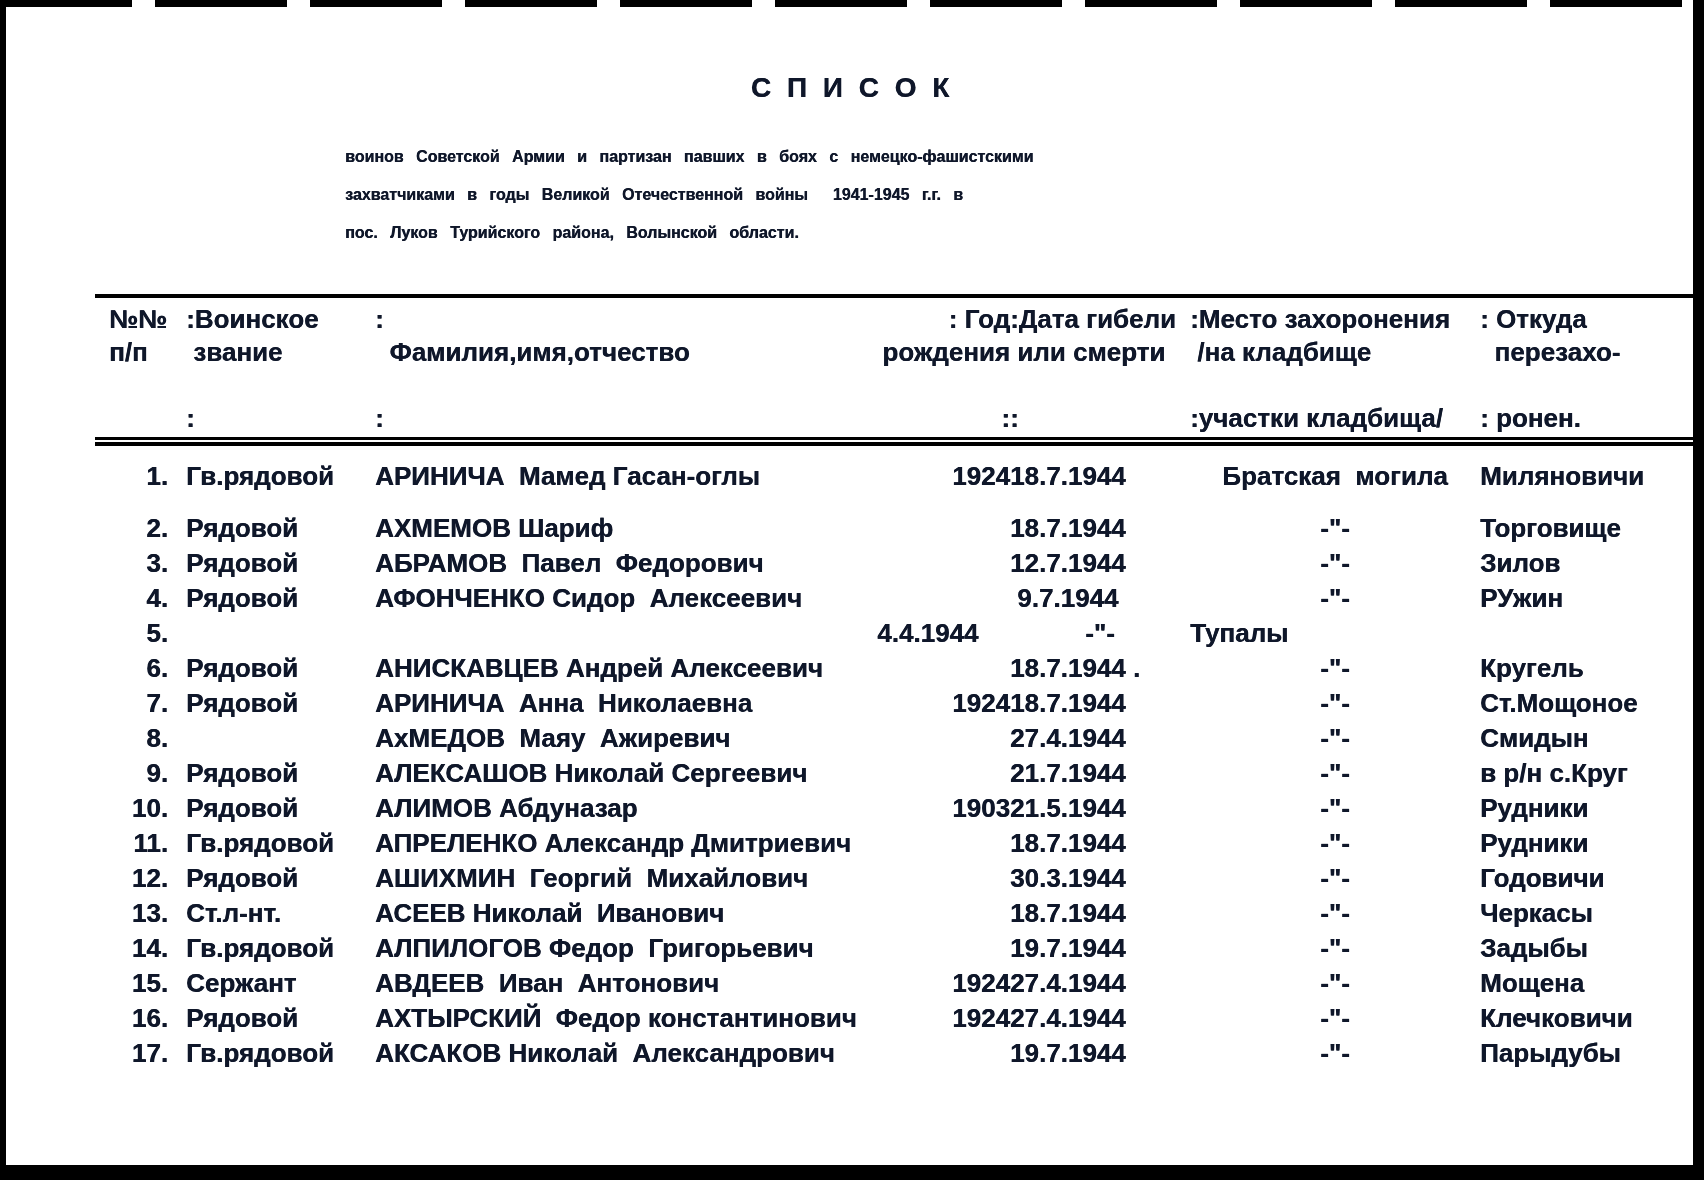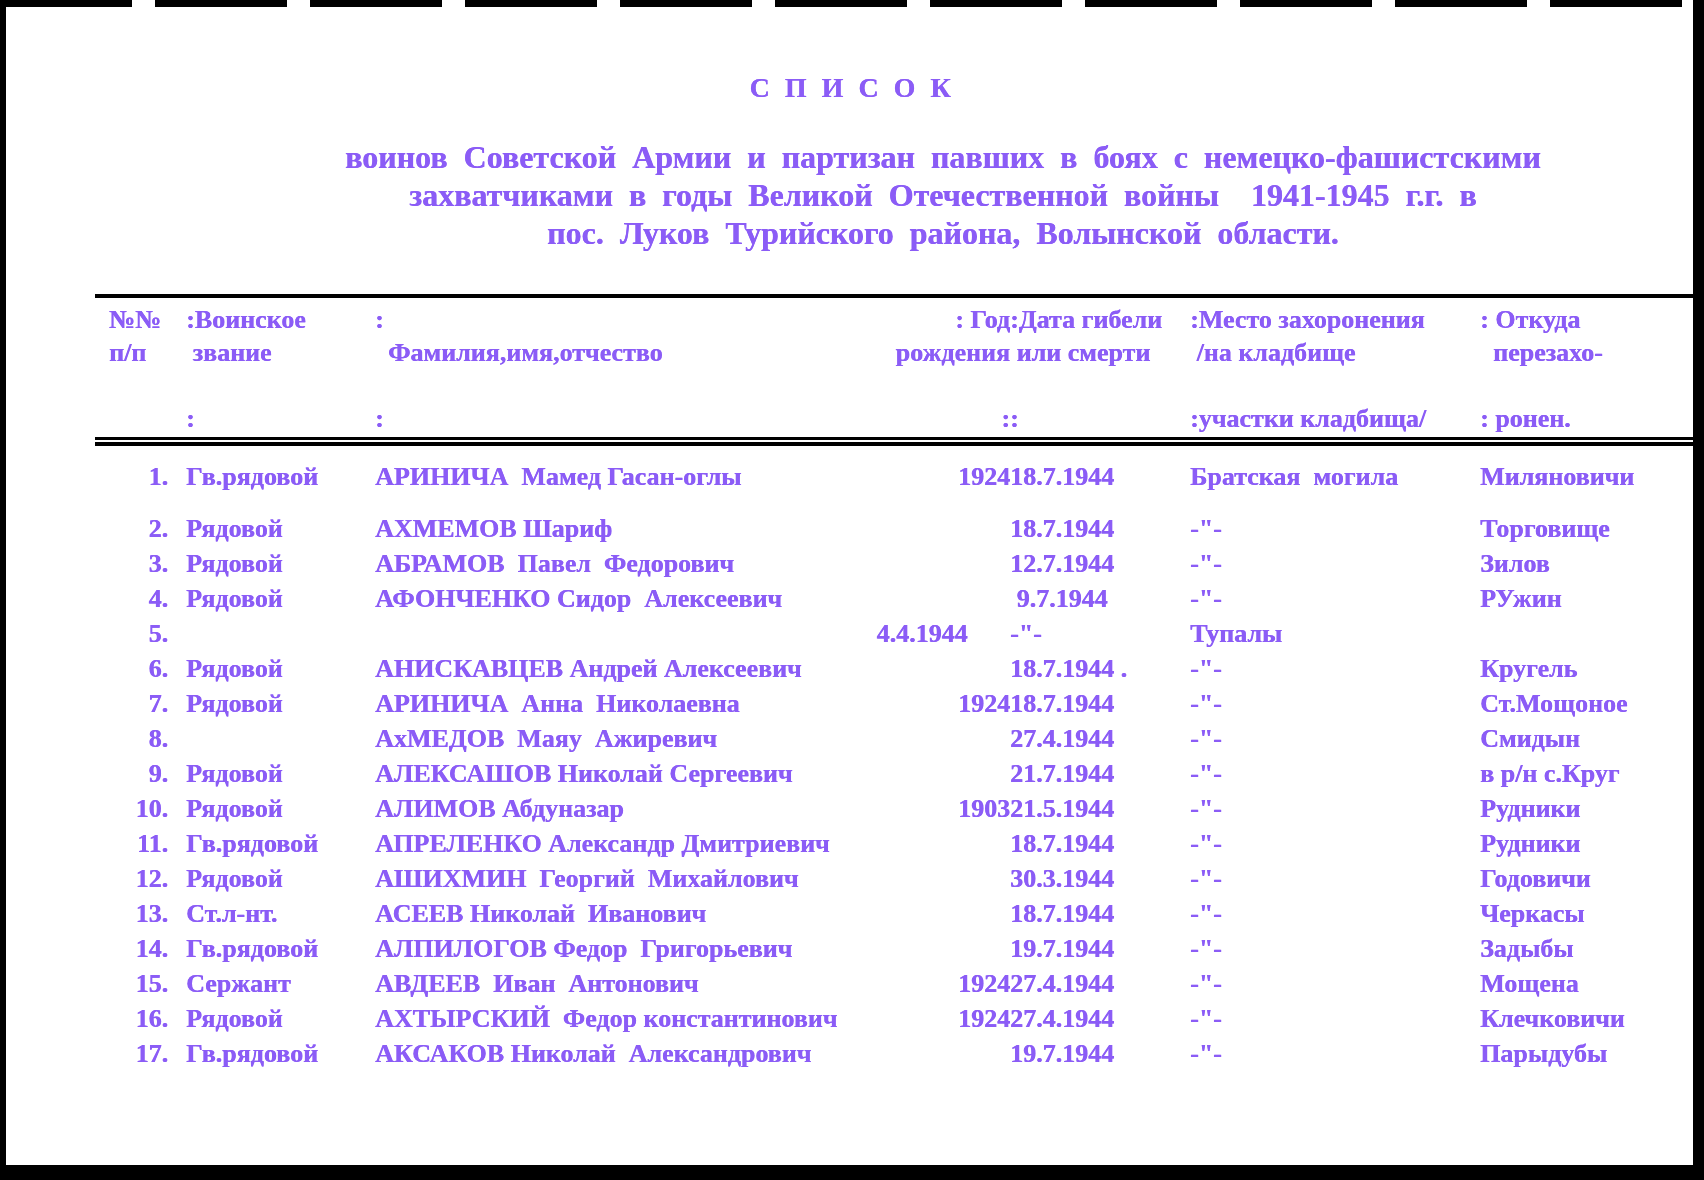--- a/index.html
+++ b/index.html
@@ -5,44 +5,43 @@
   html, body { margin: 0; padding: 0; }
   body {
     width: 1704px; height: 1180px;
     position: relative;
     background: #ffffff;
     overflow: hidden;
   }
   .page {
     position: absolute; inset: 0;
     background: #ffffff;
-    color: #8b5cf6;
-    font-family: Liberation Serif, serif;
+    color: #0f172a;
+    font-family: Liberation Sans, sans-serif;
     font-weight: 700;
     text-shadow: 0.4px 0.4px 0 currentColor;
   }
   .scan-edge { position: absolute; background: #000; }
   .edge-top    { top: 0; left: 0; right: 0; height: 7px;
                  background: repeating-linear-gradient(90deg, #000 0 132px, #fff 132px 155px); }
   .edge-left   { top: 0; left: 0; bottom: 0; width: 6px; }
   .edge-right  { top: 0; right: 0; bottom: 0; width: 11px; }
   .edge-bottom { left: 0; right: 0; bottom: 0; height: 15px; }
 
   .title {
     position: absolute; top: 72px; left: 0; width: 100%;
     text-align: center;
     font-size: 28px;
     letter-spacing: 4px;
     white-space: pre;
   }
   .intro {
     position: absolute; left: 345px; top: 138px;
-    font-size: 32px; line-height: 38px;
+    font-size: 16px; line-height: 38px;
     word-spacing: 8px;
-    text-align: center;
   }
   .intro-line { white-space: pre; }
 
   .table { position: absolute; left: 95px; right: 11px; top: 294px; }
   .rule-top { height: 4px; background: #000; }
   .rule-double {
     height: 9px;
     background: linear-gradient(to bottom, #000 0 3px, #fff 3px 5px, #000 5px 9px);
   }
   .thead, .row {
@@ -54,21 +53,21 @@
     font-size: 26px; line-height: 33px;
   }
   .cell { white-space: pre; overflow: visible; }
   .thead .c-num { text-align: left; padding-left: 14px; }
   .tbody { padding-top: 13px; font-size: 26px; }
   .row { height: 35px; line-height: 35px; }
   .row.first { margin-bottom: 17px; }
   .c-num  { text-align: right; padding-right: 12px; }
   .c-rank { padding-left: 6px; }
   .c-birth { padding-left: 4px; text-align: right; }
-  .row .c-burial { text-align: left; }
+  .row .c-burial { text-align: center; }
 </style>
 </head>
 <body>
 
 <div class="page">
 
   <div class="scan-edge edge-top"></div>
   <div class="scan-edge edge-left"></div>
   <div class="scan-edge edge-right"></div>
   <div class="scan-edge edge-bottom"></div>

